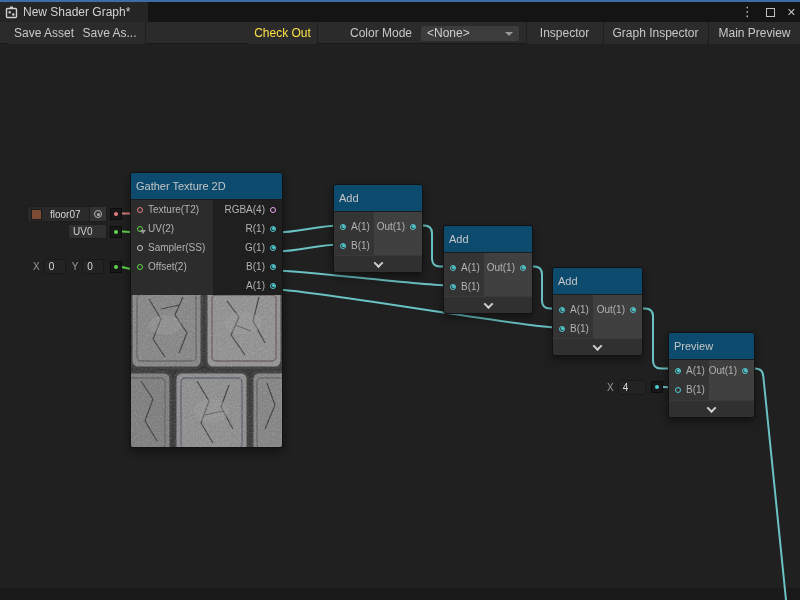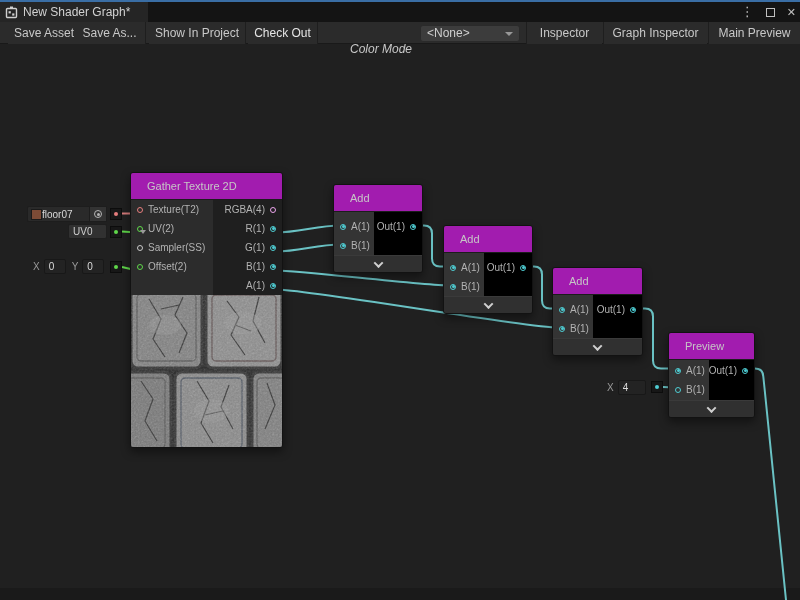--- a/index.html
+++ b/index.html
@@ -17,42 +17,42 @@
   .kebab { font-size:13px; line-height:20px; }
   .maxbox { width:9px; height:9px; border:1.5px solid #c0c0c0; }
   .closex { font-size:11px; }
 
   
   .toolbar { position:absolute; left:0; top:22px; width:800px; height:22px;
              background:#2b2b2b; border-bottom:1px solid #191919; z-index:30;
              color:#c8c8c8; font-size:12px; }
   .tbtn { position:absolute; top:0; height:22px; line-height:22px; text-align:center;
           background:#2b2b2b; border-right:1px solid #1e1e1e; padding:0 10px; }
-  .tbtn.disabled { color:#e5e5e5; }
-  .tlabel { position:absolute; top:16px; height:22px; line-height:22px;font-style:italic; }
+  .tbtn.disabled { color:#fde047; }
+  .tlabel { position:absolute; top:0; height:22px; line-height:22px; }
   .dropdown { position:absolute; top:3px; height:17px; background:#3c3c3c; border:1px solid #2a2a2a;
               border-radius:3px; line-height:15px; padding:0 6px; color:#cfcfcf; }
   .dd-arrow { position:absolute; right:6px; top:6px; width:0; height:0;
               border-left:4px solid transparent; border-right:4px solid transparent;
               border-top:4px solid #989898; }
   .rbtn { border-left:1px solid #1e1e1e; border-right:none; }
 
   
   .graph { position:absolute; left:0; top:44px; width:800px; height:556px; background:#202020; }
   .bottomstrip { position:absolute; left:0; top:588px; width:800px; height:12px; background:#1a1a1a; z-index:1; }
   #wires { position:absolute; left:0; top:0; width:800px; height:600px; z-index:2; }
 
   
   .node { position:absolute; z-index:3; border:1px solid #121212; border-radius:3px;
           box-shadow:0 4px 10px rgba(0,0,0,.45); background:#242424; }
-  .nhead { height:27px; line-height:27px; background:#a21caf; color:#c6c6c6; font-size:11px;
-           padding-left:16px; border-bottom:1px solid #1c1c1c; border-radius:2px 2px 0 0; }
+  .nhead { height:27px; line-height:27px; background:#0c4a6e; color:#c6c6c6; font-size:11px;
+           padding-left:5px; border-bottom:1px solid #1c1c1c; border-radius:2px 2px 0 0; }
   .nbody { display:flex; align-items:stretch; }
   .ncol-in  { background:#343434; }
-  .ncol-out { background:#000000; flex:1; }
+  .ncol-out { background:#404040; flex:1; }
   .gather .ncol-in { background:#2c2c2c; }
   .gather .ncol-out { background:#1f1f1f; }
   .prow { height:19px; display:flex; align-items:center; font-size:10px; color:#b2b2b2; gap:5px; }
   .prow.in  { padding-left:6px; }
   .prow.out { justify-content:flex-end; padding-right:6px; }
   .chevbar { height:17px; background:#303030; border-top:1px solid #3a3a3a;
              display:flex; align-items:center; justify-content:center; border-radius:0 0 2px 2px; }
   .chev { width:7px; height:7px; border-left:2px solid #cfcfcf; border-bottom:2px solid #cfcfcf;
           transform:rotate(-45deg) translate(1px,-1px); }
 
@@ -62,21 +62,21 @@
   .pc.filled::after { content:""; width:3px; height:3px; border-radius:50%; background:var(--c); }
   .pc.f   { --c:#4ecdd3; }
   .pc.v2  { --c:#5fd74a; }
   .pc.tex { --c:#e57d7d; }
   .pc.v4  { --c:#eba3eb; }
   .pc.ss  { --c:#c8c8c8; }
 
   
   .widget { position:absolute; z-index:3; display:flex; align-items:center; font-size:10px; color:#d8d8d8; }
   .objfield { width:80px; height:16px; background:#2a2a2a; border:1px solid #1d1d1d; border-radius:2px;
-              display:flex; align-items:center; gap:0; padding-left:3px; }
+              display:flex; align-items:center; gap:8px; padding-left:3px; }
   .thumb { width:11px; height:11px; background:#7c4b36; border:1px solid #1a1a1a; }
   .picker { margin-left:auto; width:17px; height:14px; background:#333; border-left:1px solid #1d1d1d;
             display:flex; align-items:center; justify-content:center; }
   .picker-ring { width:8px; height:8px; border:1px solid #b5b5b5; border-radius:50%;
                  display:flex; align-items:center; justify-content:center; }
   .picker-ring::after { content:""; width:3px; height:3px; background:#b5b5b5; border-radius:50%; }
   .ddmini { width:39px; height:15px; background:#313131; border:1px solid #1e1e1e; border-radius:2px;
             display:flex; align-items:center; padding:0 4px; color:#cfcfcf;gap:48px; }
   .ddmini .dd-arrow2 { margin-left:auto; width:0; height:0; border-left:3.5px solid transparent;
             border-right:3.5px solid transparent; border-top:4px solid #9a9a9a; }
@@ -108,21 +108,20 @@
     <div class="winbtns">
       <span class="kebab">⋮</span>
       <span class="maxbox"></span>
       <span class="closex">✕</span>
     </div>
   </div>
 
   <div class="toolbar">
     <div class="tbtn" style="left:0;width:73px;padding:0;margin-left:8px;">Save Asset</div>
     <div class="tbtn" style="left:74px;width:72px;padding:0;">Save As...</div>
-    <div class="tbtn" style="left:149px;width:97px;padding:0;">Show In Project</div>
     <div class="tbtn disabled" style="left:248px;width:70px;padding:0;">Check Out</div>
     <div class="tlabel" style="left:350px;">Color Mode</div>
     <div class="dropdown" style="left:420px;width:100px;">
       <span>&lt;None&gt;</span>
       <span class="dd-arrow"></span>
     </div>
     <div class="tbtn rbtn" style="left:526px;width:76px;padding:0;">Inspector</div>
     <div class="tbtn rbtn" style="left:603px;width:104px;padding:0;">Graph Inspector</div>
     <div class="tbtn rbtn" style="left:708px;width:92px;padding:0;">Main Preview</div>
   </div>

